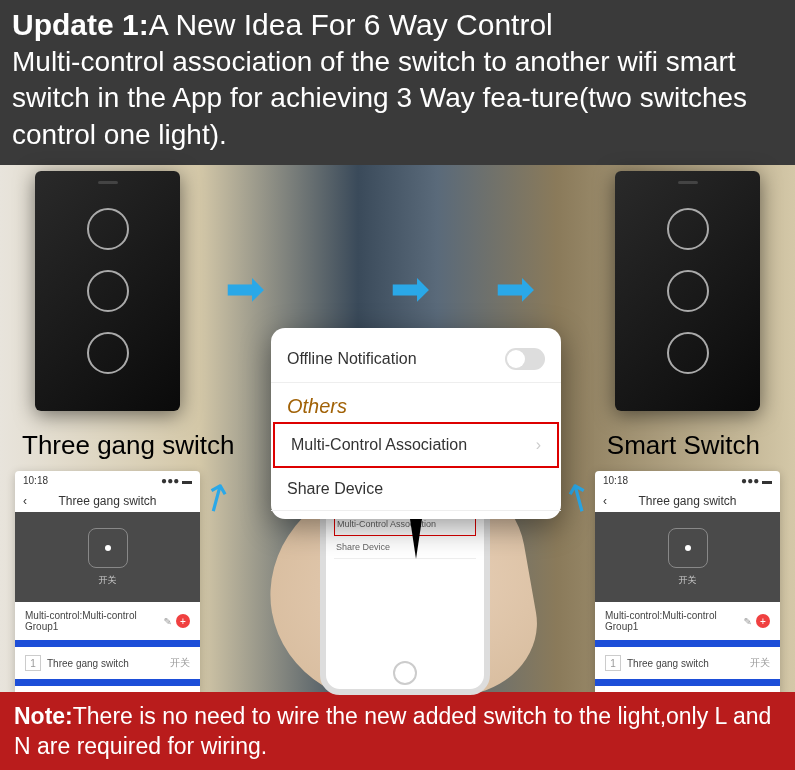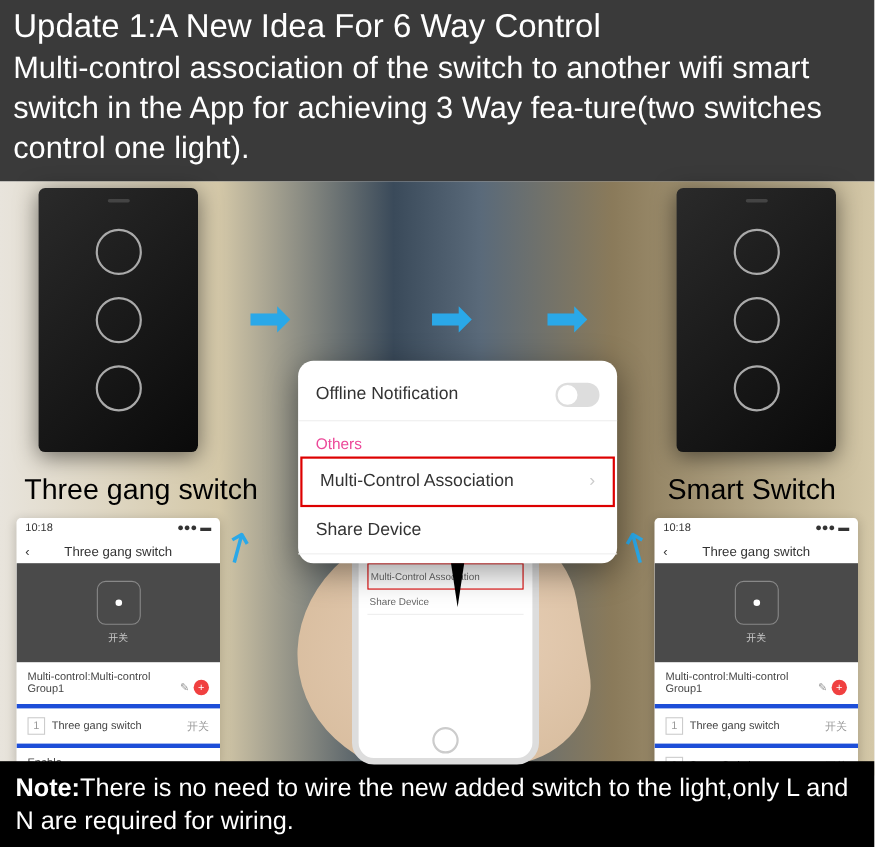--- a/index.html
+++ b/index.html
@@ -1,20 +1,20 @@
 <!DOCTYPE html>
 <html><head>
 <meta charset="utf-8">
 <style>
 * { margin: 0; padding: 0; box-sizing: border-box; }
 body { width: 795px; height: 770px; font-family: Arial, sans-serif; position: relative; overflow: hidden; background: #f0f0f0; }
 
 .header { background: #3a3a3a; color: #fff; padding: 8px 12px 12px; }
 .header .title { font-size: 30px; font-weight: 400; }
-.header .title b { font-weight: 400; }
+.header .title b { font-weight: 700; }
 .header .desc { font-size: 28px; font-weight: 300; line-height: 1.3; margin-top: 2px; }
 
 .main { position: relative; height: 540px; background: linear-gradient(to right, #e8e4dc 0%, #d4c8a8 25%, #3a4a5a 45%, #5a6a7a 55%, #8a7a5a 70%, #d4c8a8 100%); }
 
 .switch-panel { position: absolute; width: 145px; height: 240px; background: linear-gradient(135deg, #2a2a2a, #0a0a0a); border-radius: 6px; box-shadow: 0 4px 20px rgba(0,0,0,0.5); display: flex; flex-direction: column; align-items: center; justify-content: center; gap: 20px; }
 .switch-panel::before { content: ''; position: absolute; top: 10px; width: 20px; height: 3px; background: #444; border-radius: 2px; }
 .switch-panel.left { left: 35px; top: 6px; }
 .switch-panel.right { right: 35px; top: 6px; }
 .switch-circle { width: 42px; height: 42px; border: 2px solid #aaa; border-radius: 50%; }
 
@@ -22,21 +22,21 @@
 .switch-label.left { left: 22px; top: 265px; }
 .switch-label.right { right: 35px; top: 265px; }
 
 .arrow { position: absolute; top: 95px; color: #2aa8e8; font-size: 48px; }
 .arrow.a1 { left: 225px; }
 .arrow.a2 { left: 390px; }
 .arrow.a3 { left: 495px; }
 
 .popup { position: absolute; left: 271px; top: 163px; width: 290px; background: #fff; border-radius: 14px; box-shadow: 0 8px 30px rgba(0,0,0,0.4); z-index: 10; padding: 8px 0; }
 .popup-row { padding: 12px 16px; font-size: 16px; color: #333; display: flex; justify-content: space-between; align-items: center; border-bottom: 1px solid #eee; }
-.popup-row.others { color: #ec4899; font-size: 14px; border-bottom: none; padding-bottom: 4px; }
+.popup-row.others { color: #a16207; font-size: 20px; border-bottom: none; padding-bottom: 4px; font-style: italic; }
 .popup-row.highlight { border: 2px solid #d00; margin: 0 2px; }
 .popup-row:last-child { border-bottom: none; }
 .popup .toggle-off { width: 40px; height: 22px; background: #ddd; border-radius: 11px; position: relative; }
 .popup .toggle-off::after { content:''; position: absolute; width: 18px; height: 18px; background:#fff; border-radius:50%; top:2px; left:2px; }
 .popup-tail { position: absolute; left: 50%; bottom: -40px; transform: translateX(-50%); width: 0; height: 0; border-left: 6px solid transparent; border-right: 6px solid transparent; border-top: 40px solid #000; }
 
 .hand-phone { position: absolute; left: 280px; top: 300px; width: 240px; height: 230px; }
 .hand { position: absolute; width: 260px; height: 230px; background: radial-gradient(ellipse at 60% 50%, #e8d0b8, #d4b898); border-radius: 50% 40% 30% 50%; transform: rotate(-10deg); left: -10px; top: 10px; }
 .center-phone { position: absolute; left: 40px; top: -20px; width: 170px; height: 250px; background: #fff; border-radius: 20px; border: 6px solid #ddd; z-index: 5; overflow: hidden; }
 .center-phone .screen { padding: 8px; font-size: 9px; color: #666; }
@@ -52,30 +52,30 @@
 .app-screen { position: absolute; width: 185px; height: 225px; background: #fff; border-radius: 4px; box-shadow: 0 2px 10px rgba(0,0,0,0.2); font-size: 11px; overflow: hidden; }
 .app-screen.left { left: 15px; top: 306px; }
 .app-screen.right { right: 15px; top: 306px; }
 .app-status { display: flex; justify-content: space-between; padding: 4px 8px; font-size: 10px; color: #333; }
 .app-title { text-align: center; padding: 4px; font-size: 12px; color: #333; position: relative; }
 .app-title .back { position: absolute; left: 8px; color: #333; }
 .app-dark { background: #4a4a4a; height: 90px; display: flex; flex-direction: column; align-items: center; justify-content: center; gap: 6px; }
 .app-dark .sq { width: 40px; height: 40px; border: 1px solid #888; border-radius: 8px; display: flex; align-items: center; justify-content: center; }
 .app-dark .sq .dot { width: 6px; height: 6px; background: #fff; border-radius: 50%; }
 .app-dark .lbl { font-size: 9px; color: #ccc; }
-.app-row { padding: 8px 10px; display: flex; justify-content: space-between; align-items: flex-end; border-bottom: 4px solid #1d4ed8; font-size: 10px; color: #444; }
+.app-row { padding: 8px 10px; display: flex; justify-content: space-between; align-items: center; border-bottom: 7px solid #1d4ed8; font-size: 10px; color: #444; }
 .app-row .pill { width: 14px; height: 14px; background: #f04040; border-radius: 50%; color:#fff; display:flex; align-items:center; justify-content:center; font-size:10px; }
 .app-row .num-box { width: 16px; height: 16px; border: 1px solid #ccc; display: flex; align-items: center; justify-content: center; color: #999; margin-right: 6px; }
 .app-row-flex { display: flex; align-items: center; }
 
 .arrow-up { position: absolute; color: #2aa8e8; font-size: 38px; z-index: 3; }
 .arrow-up.left { left: 200px; top: 310px; transform: rotate(-30deg); }
 .arrow-up.right { right: 200px; top: 310px; transform: rotate(30deg); }
 
-.footer { position: absolute; bottom: 0; left: 0; right: 0; background: #000000; color: #fff; padding: 10px 14px 8px; font-size: 23px; font-weight: 300; line-height: 1.3; }
+.footer { position: absolute; bottom: 0; left: 0; right: 0; background: #b91c1c; color: #fff; padding: 10px 14px 8px; font-size: 23px; font-weight: 300; line-height: 1.3; }
 .footer b { font-weight: 700; }
 </style>
 </head>
 <body>
 
 <div class="header">
   <div class="title">
     <b>Update 1:</b><span>A New Idea For 6 Way Control</span>
   </div>
   <div class="desc">Multi-control association of the switch to another wifi smart switch in the App for achieving 3 Way fea-ture(two switches control one light).</div>

